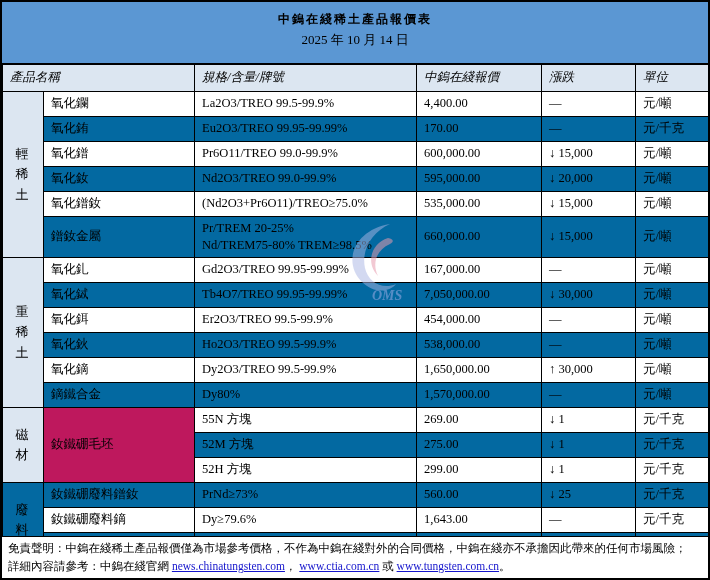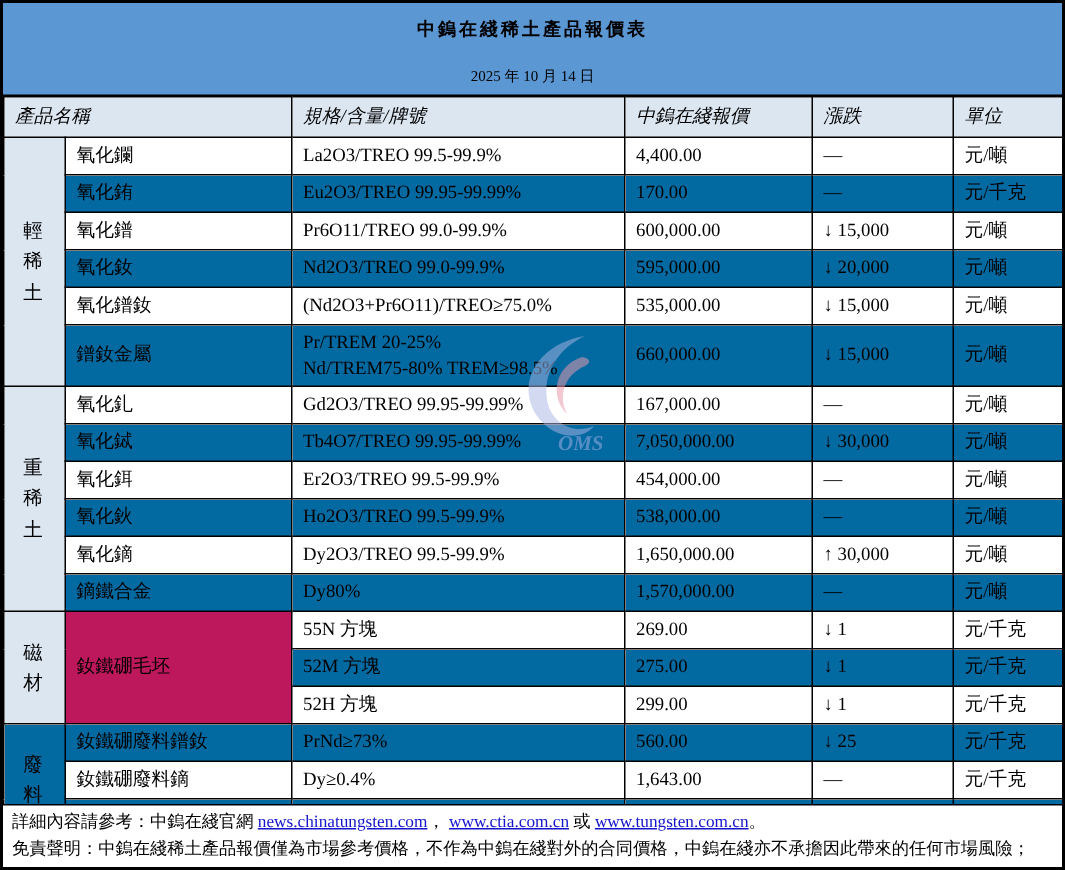--- a/index.html
+++ b/index.html
@@ -4,21 +4,21 @@
 <style>
   html,body { margin:0; padding:0; background:#fff; }
   .page {
     position:relative; width:710px; height:580px; box-sizing:border-box;
     border:2px solid #000; background:#fff; overflow:hidden;
     font-family:"Liberation Serif","DejaVu Serif",serif; color:#000;
   }
   
   .masthead { height:61px; background:#5B97D3; border-bottom:1px solid #000; text-align:center; }
   .title { padding-top:9px; font-size:12px; font-weight:bold; letter-spacing:2px; }
-  .date  { margin-top:16px; font-size:10px; }
+  .date  { margin-top:3px; font-size:13px; }
   
   table { border-collapse:collapse; table-layout:fixed; width:710px; }
   td { border:1px solid #000; font-size:12.5px; line-height:1.25;
        padding:1px 2px 1px 7px; text-align:left; vertical-align:middle;
        overflow:hidden; white-space:nowrap; }
   tr.hdr td { height:24px; background:#DCE6F1;font-style:italic; }
   tr.row td { height:22px; }
   tr.tall td { height:38px; }
   tr.alt td { background:#0369a1; }
   td.cat { background:#DCE6F1; padding:0; }
@@ -189,21 +189,21 @@
             <div class="cat-label">廢料</div>
           </td>
       <td>釹鐵硼廢料鐠釹</td>
       <td>PrNd≥73%</td>
       <td>560.00</td>
       <td>↓ 25</td>
       <td>元/千克</td>
     </tr>
     <tr class="row">
       <td>釹鐵硼廢料鏑</td>
-      <td>Dy≥0.4%</td>
+      <td>Dy≥79.6%</td>
       <td>1,643.00</td>
       <td>—</td>
       <td>元/千克</td>
     </tr>
     <tr class="row alt">
       <td>釹鐵硼廢料鋱</td>
       <td>Tb≥0.2%</td>
       <td>5,550.00</td>
       <td>—</td>
       <td>元/千克</td>
@@ -211,19 +211,19 @@
   </tbody>
     </table>
 
   <svg class="wm-logo" width="80" height="88" viewBox="0 0 80 88">
     <path d="M58,4 C22,10 10,42 30,62 C42,74 58,72 64,64 C50,70 36,62 33,48 C29,30 40,12 58,4 Z" fill="#AAB6E4" opacity="0.85"></path>
     <path d="M56,18 C38,24 34,44 46,56 C40,44 44,30 58,24 C62,22 62,19 56,18 Z" fill="#E79AAE" opacity="0.9"></path>
     <text x="40" y="80" font-size="14" font-style="italic" font-weight="bold" fill="#8FA6DE" font-family="Liberation Serif, serif">OMS</text>
   </svg>
 
   <div class="footer">
+    <div><span>免責聲明：中鎢在綫稀土產品報價僅為市場參考價格，不作為中鎢在綫對外的合同價格，中鎢在綫亦不承擔因此帶來的任何市場風險；</span></div>
     <div>
       <span>詳細內容請參考：中鎢在綫官網 </span><a>news.chinatungsten.com</a><span>， </span><a>www.ctia.com.cn</a><span> 或 </span><a>www.tungsten.com.cn</a><span>。</span>
     </div>
-    <div><span>免責聲明：中鎢在綫稀土產品報價僅為市場參考價格，不作為中鎢在綫對外的合同價格，中鎢在綫亦不承擔因此帶來的任何市場風險；</span></div>
   </div>
 
 </div>
 
 </body></html>

